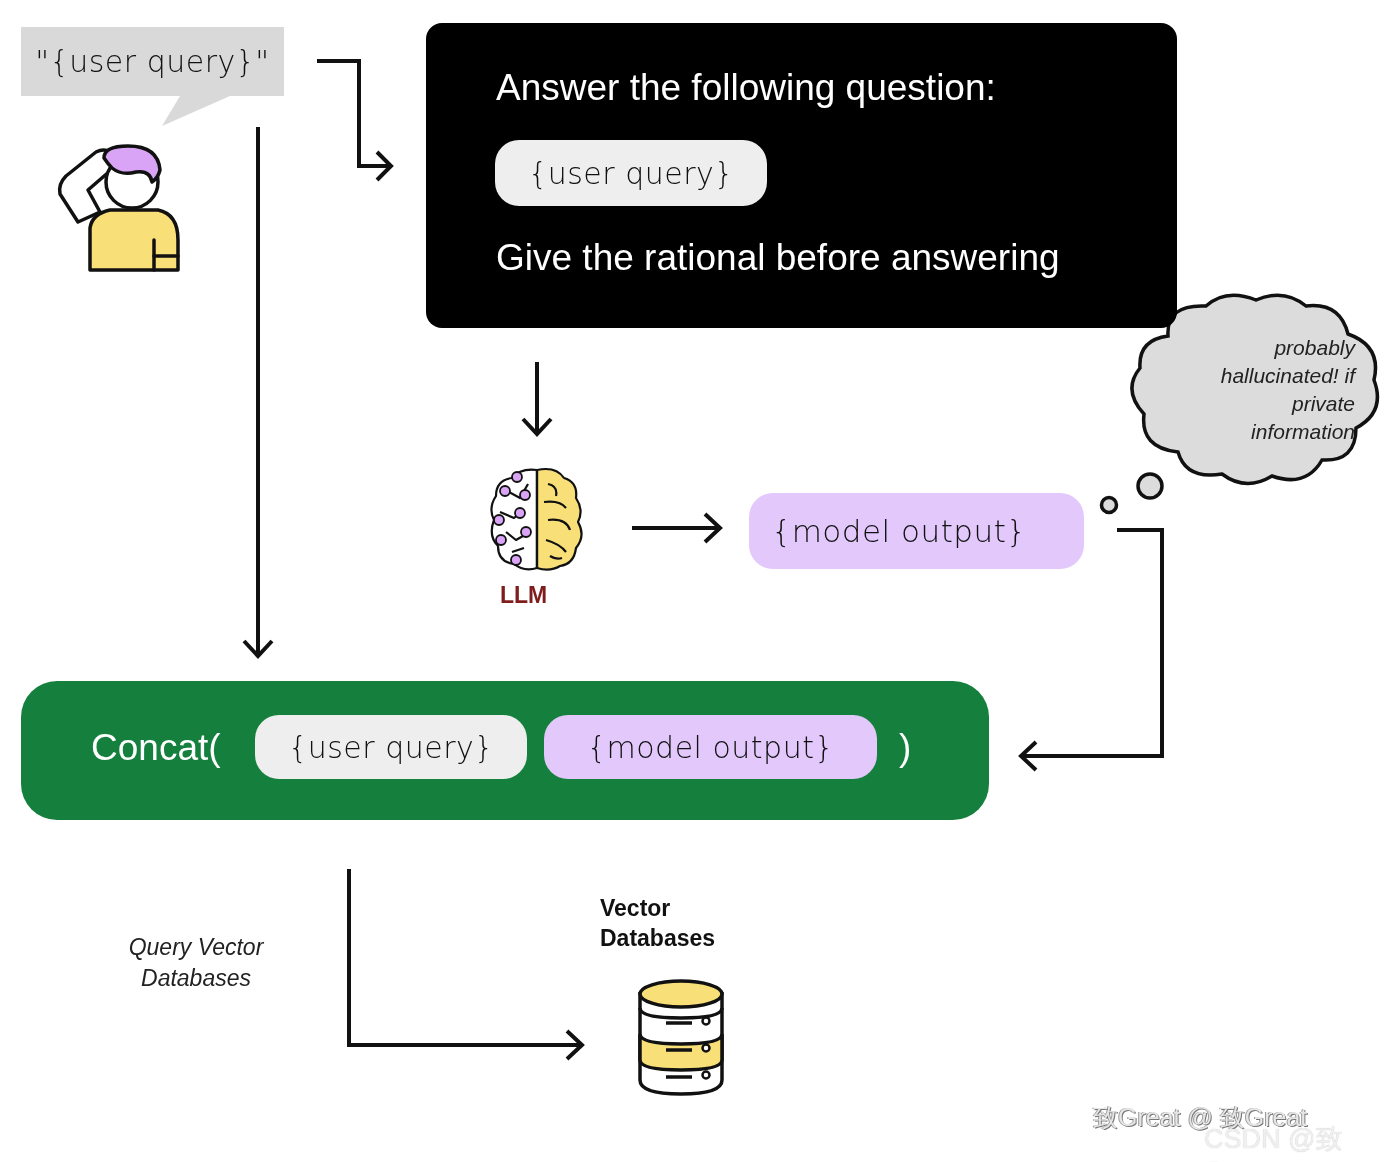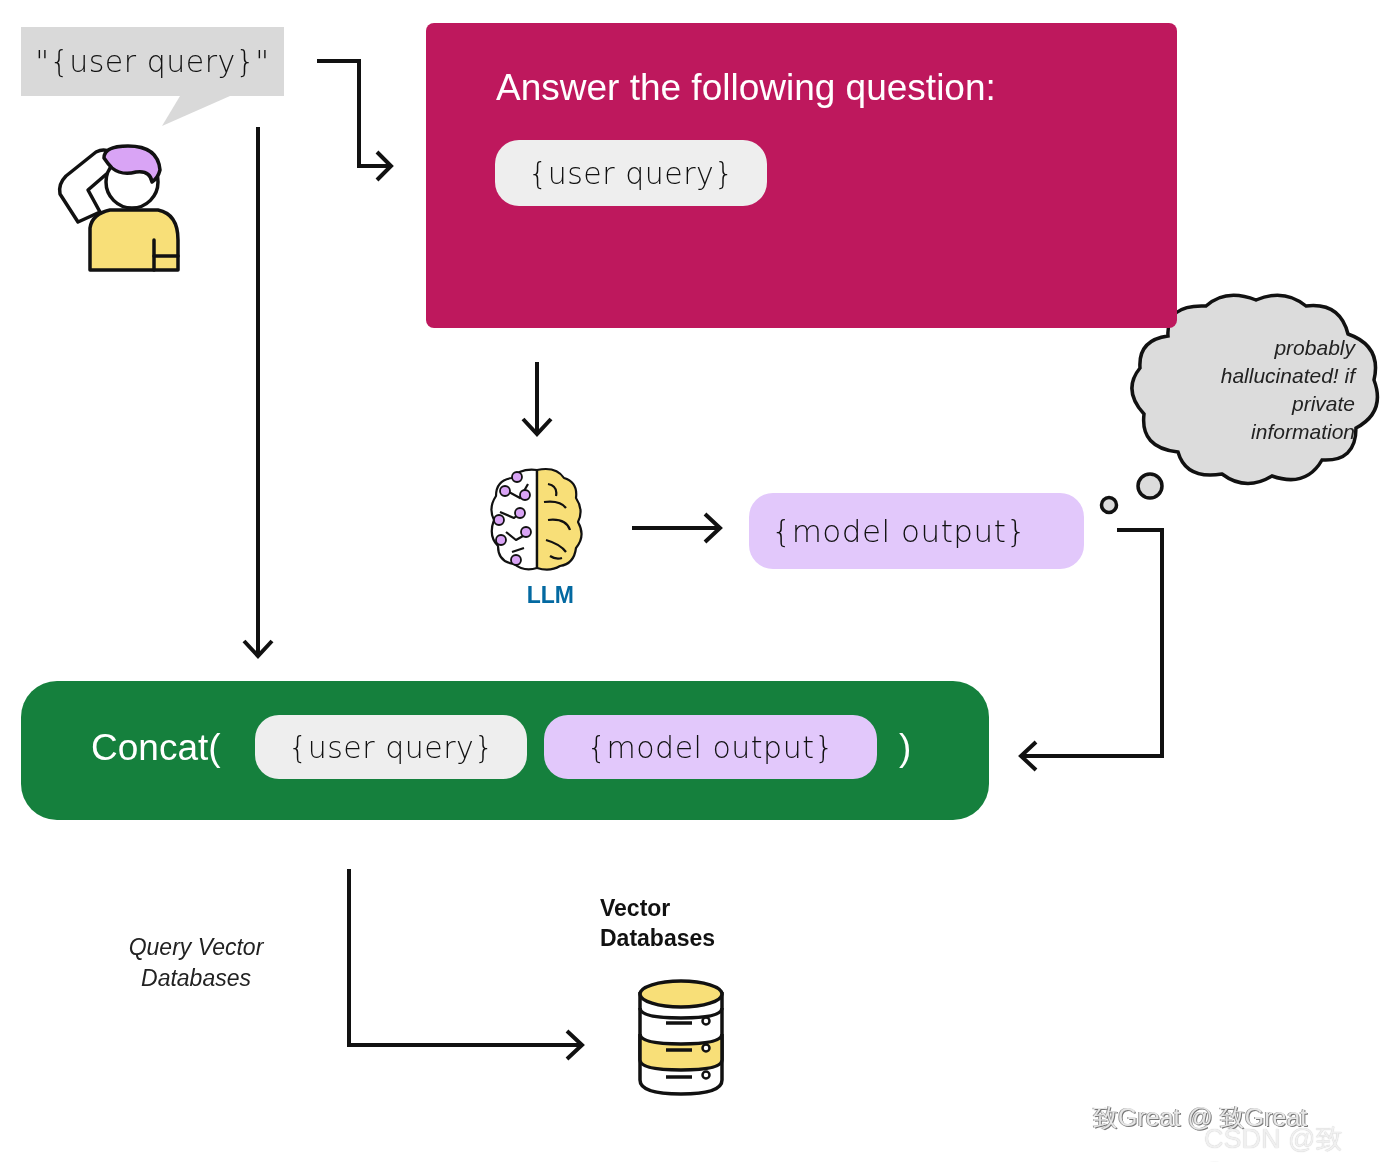--- a/index.html
+++ b/index.html
@@ -6,33 +6,33 @@
   body { width:1400px; height:1162px; position:relative; overflow:hidden;
          font-family:"Liberation Sans", sans-serif; }
   .abs { position:absolute; }
   .hand { font-family:"DejaVu Sans", sans-serif; font-weight:300; letter-spacing:0.5px; color:#111; }
   #arrows { position:absolute; left:0; top:0; }
 
   .speech { left:21px; top:27px; width:263px; height:69px; background:#d9d9d9; }
   .speech-text { left:0; top:0; width:263px; height:69px; display:flex; align-items:center;
                  justify-content:center; font-size:30px; }
 
-  .prompt-box { left:426px; top:23px; width:751px; height:305px; background:#be185d;
-                border-radius:8px; }
+  .prompt-box { left:426px; top:23px; width:751px; height:305px; background:#000000;
+                border-radius:16px; }
   .prompt-line1 { left:70px; top:44px; color:#fff; font-size:37px; }
   .prompt-pill { left:69px; top:117px; width:272px; height:66px; background:#eeeeee;
                  border-radius:24px; display:flex; align-items:center; justify-content:center;
                  font-size:30px; }
   .prompt-line2 { left:70px; top:214px; color:#fff; font-size:37px; }
 
   .cloud-text { left:1160px; top:334px; width:195px; text-align:right; font-style:italic;
                 font-size:21px; line-height:28px; color:#222; }
 
-  .llm-label { left:500px; top:582px; width:74px; text-align:right; font-weight:bold;
-               font-size:23px; color:#0369a1; }
+  .llm-label { left:500px; top:582px; width:74px; text-align:left; font-weight:bold;
+               font-size:23px; color:#7f1d1d; }
 
   .model-pill { left:749px; top:493px; width:335px; height:76px; background:#e2c8fb;
                 border-radius:24px; }
   .model-pill-text { left:0; top:0; width:300px; height:76px; display:flex; align-items:center;
                      justify-content:center; font-size:31px; }
 
   .concat-box { left:21px; top:681px; width:968px; height:139px; background:#15803d;
                 border-radius:36px; }
   .concat-label { left:70px; top:46px; color:#fff; font-size:37px; }
   .concat-pill1 { left:234px; top:34px; width:272px; height:64px; background:#eeeeee;
@@ -133,20 +133,21 @@
   </g>
 </svg>
 
 <div class="abs speech">
   <div class="abs speech-text hand">"{user query}"</div>
 </div>
 
 <div class="abs prompt-box">
   <div class="abs prompt-line1">Answer the following question:</div>
   <div class="abs prompt-pill hand">{user query}</div>
+  <div class="abs prompt-line2">Give the rational before answering</div>
 </div>
 
 <div class="abs cloud-text">
   <div>probably</div>
   <div>hallucinated! if</div>
   <div>private</div>
   <div>information</div>
 </div>
 
 <div class="abs llm-label">LLM</div>

